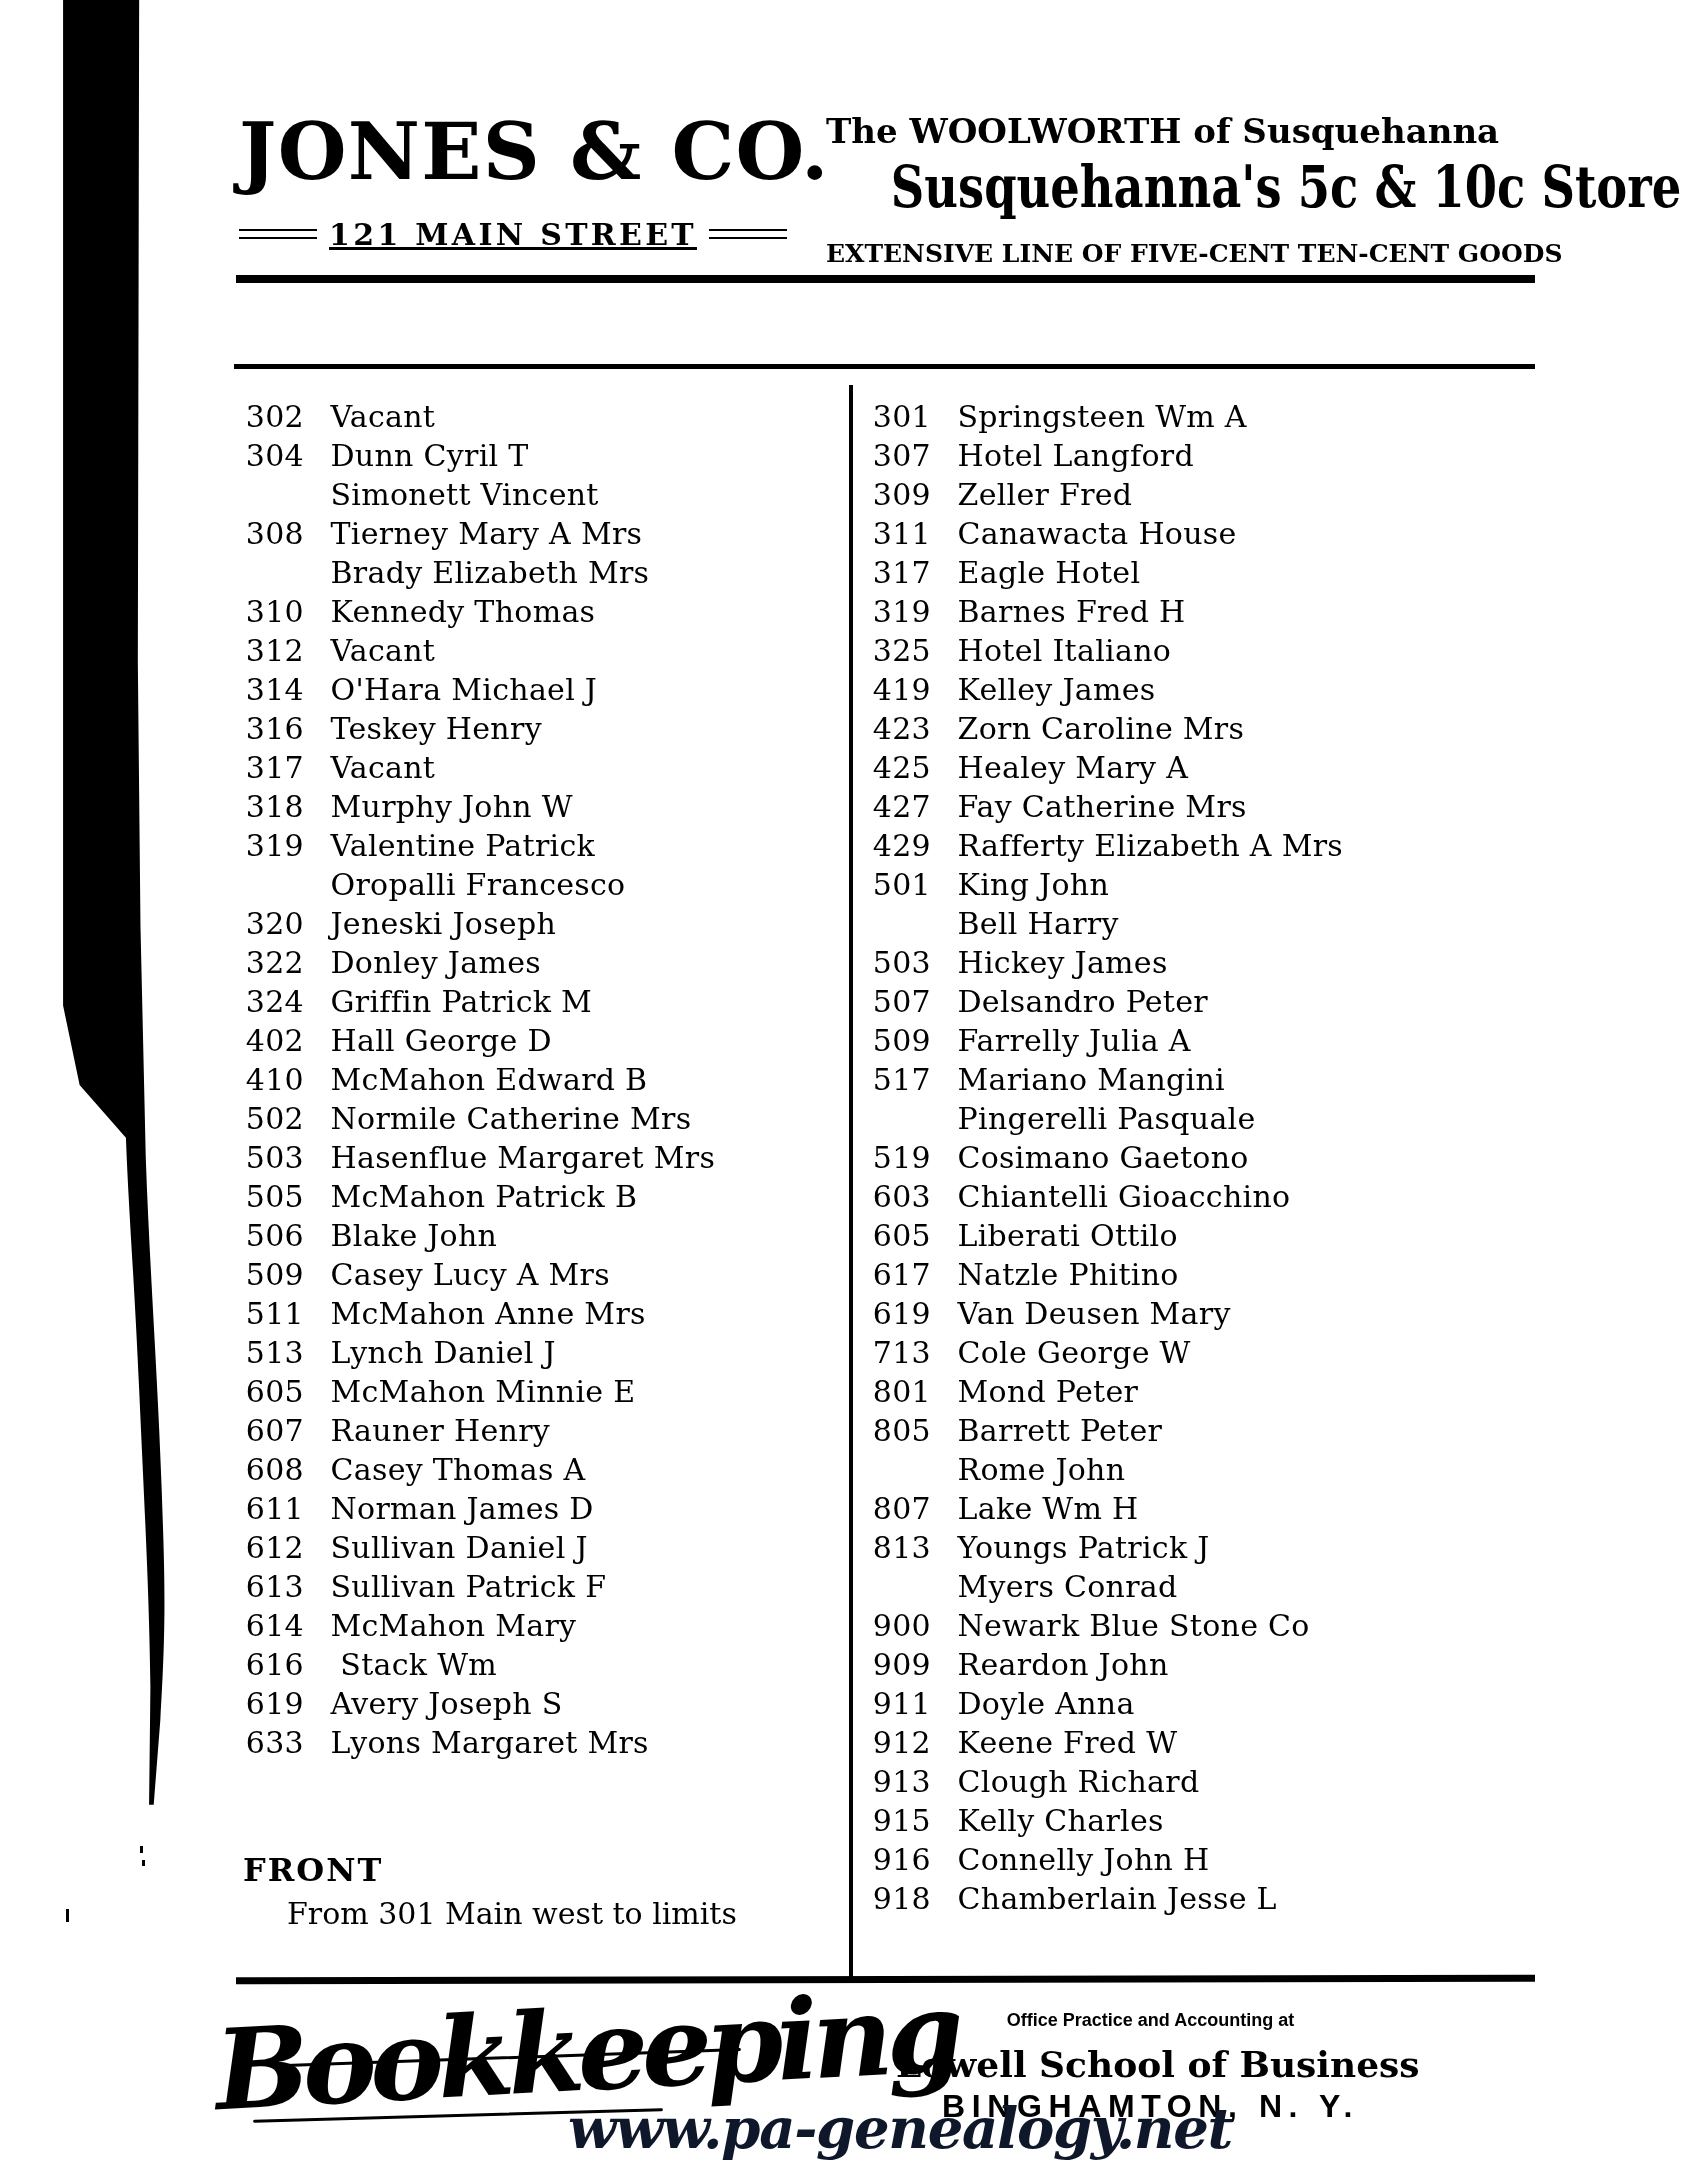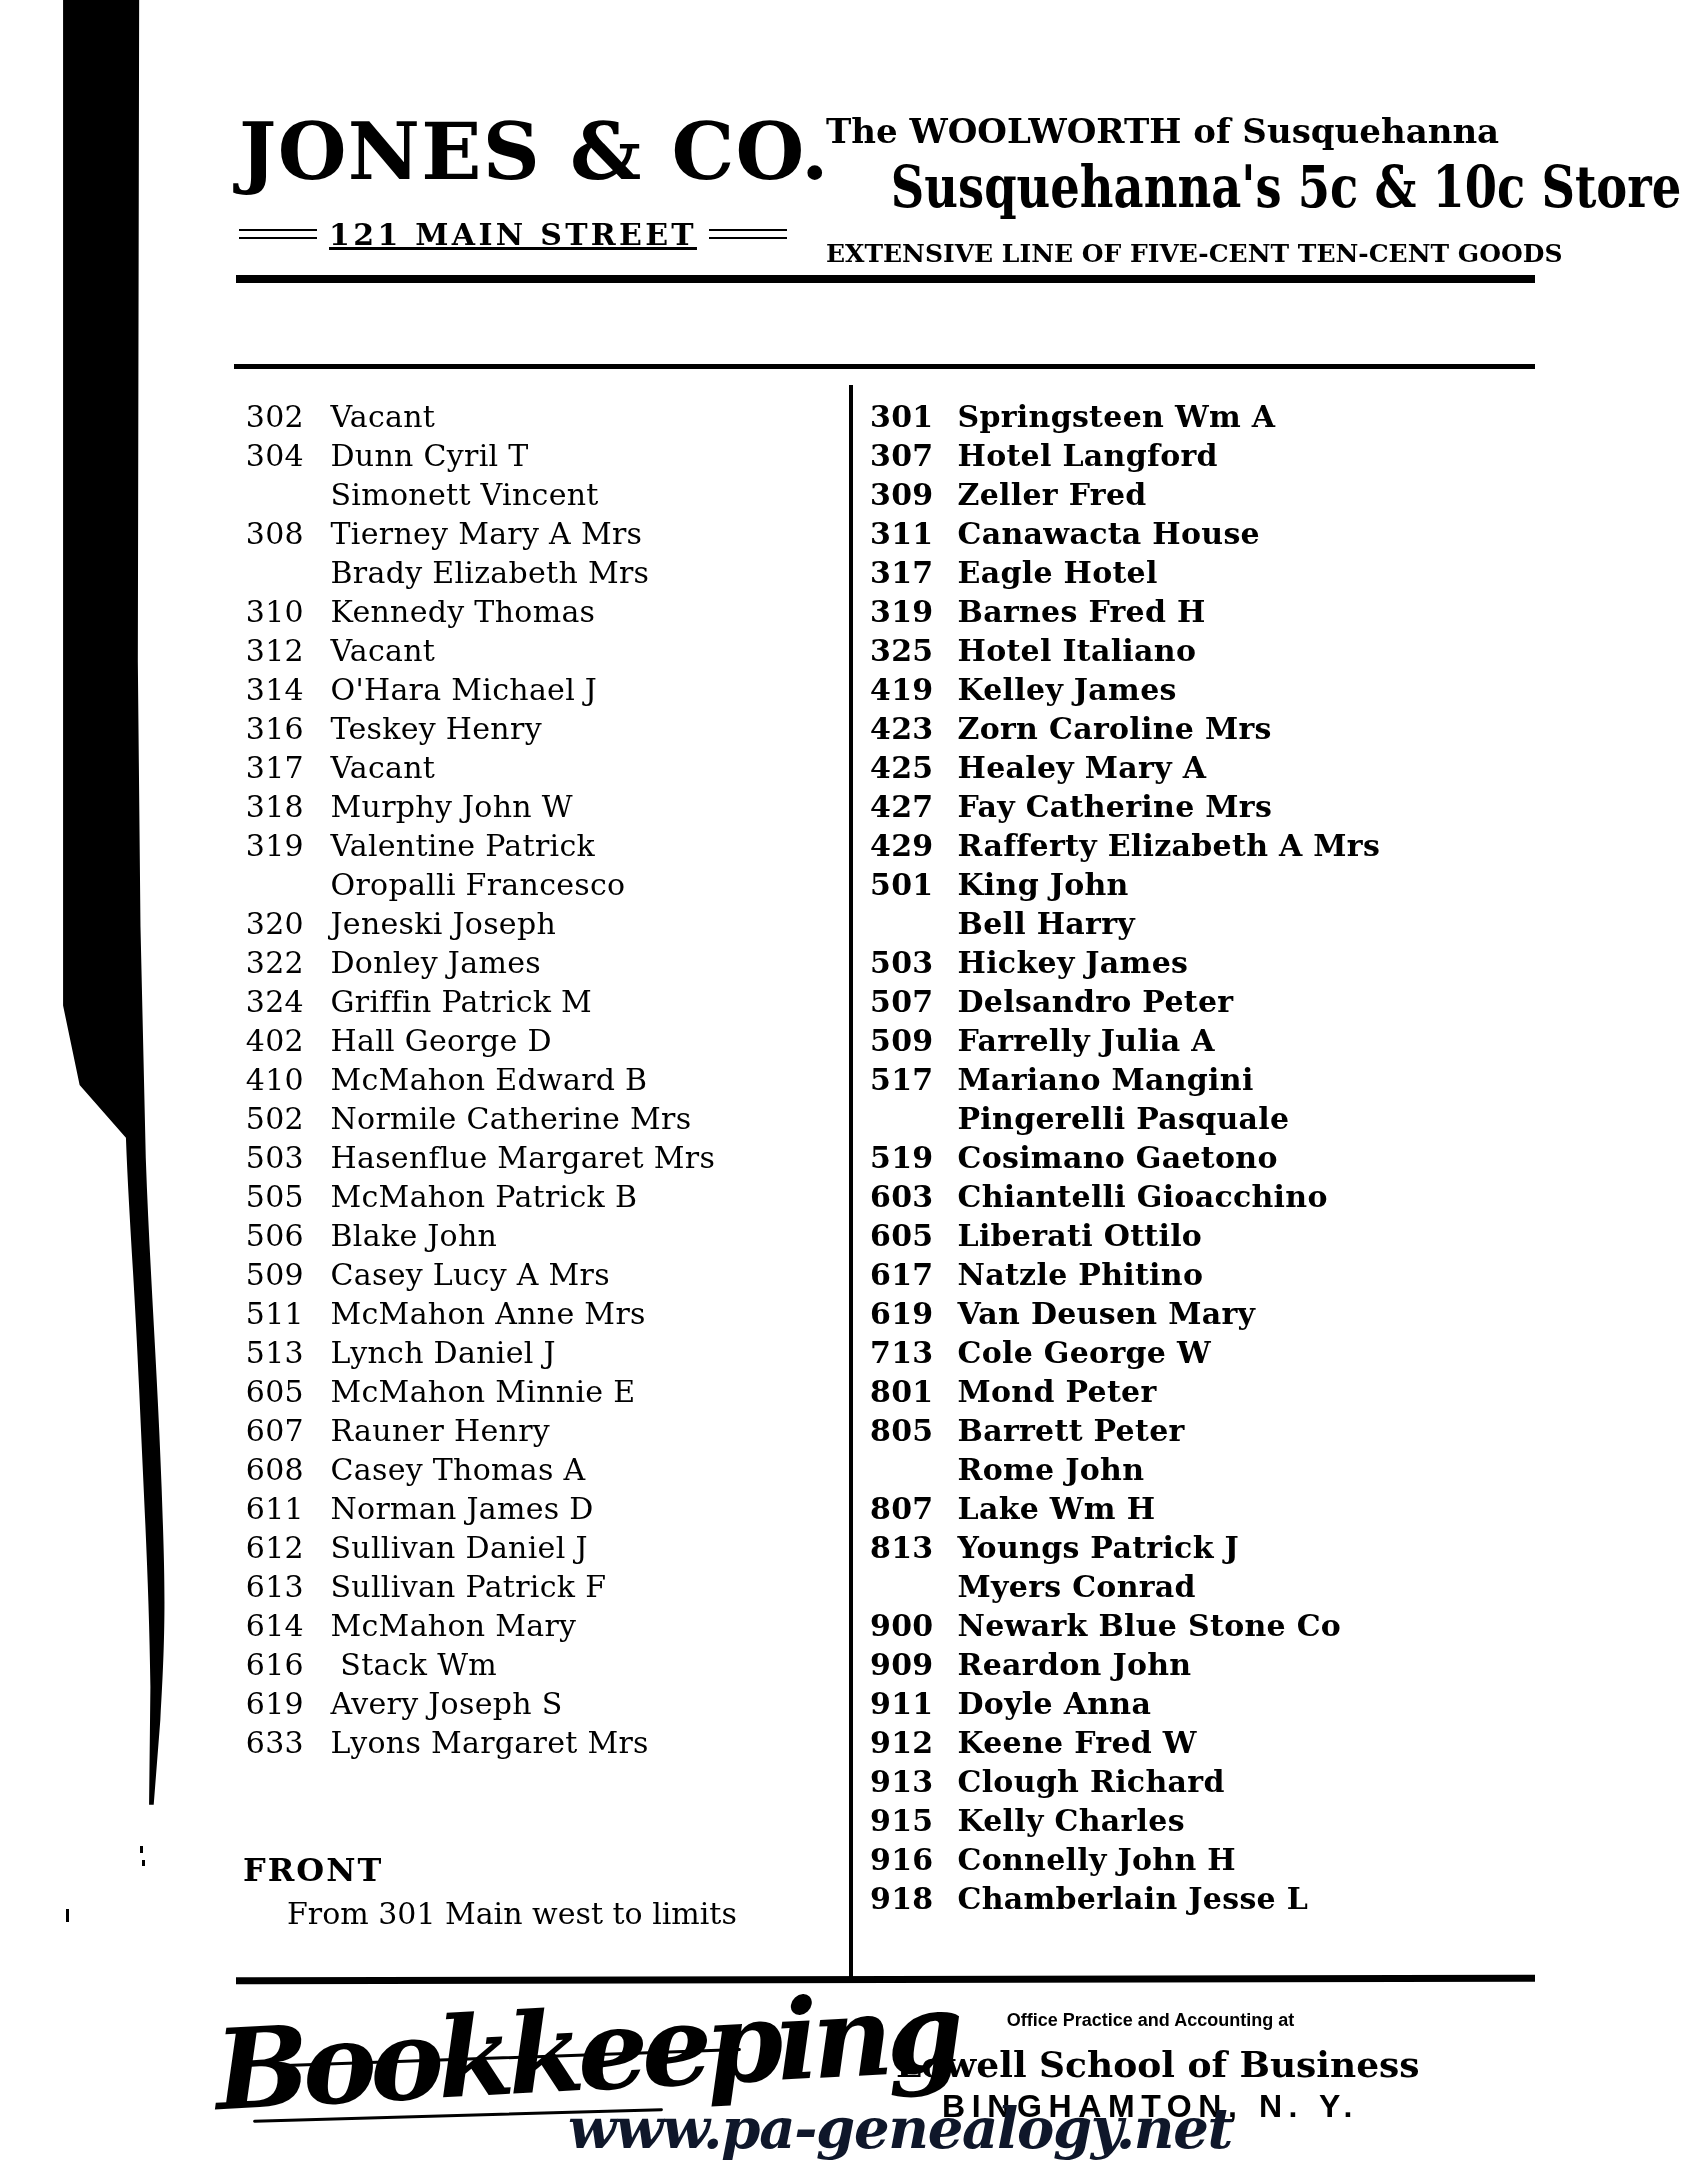--- a/index.html
+++ b/index.html
@@ -39,21 +39,21 @@
     position:absolute;left:50%;transform:translateX(-50%);margin-left:-38px;top:4px;
     font-size:38px;letter-spacing:6px;white-space:nowrap;
   }
   .masthead .pageno{position:absolute;right:76px;top:4px;font-size:36px;}
   .rule-b{position:absolute;left:234px;top:364px;width:1301px;height:4.6px;background:#000;}
   
   .divider{position:absolute;left:849px;top:385px;width:4px;height:1592px;background:#000;}
   .rule-bottom{position:absolute;left:236px;top:1976px;width:1299px;height:7.3px;background:#000;transform:rotate(-0.12deg);}
   .col{position:absolute;top:397px;}
   .col-left{left:243px;width:599px;}
-  .col-right{left:870px;width:672px;font-weight:bold;}
+  .col-right{left:870px;width:672px;}
   .entry{display:flex;height:39px;line-height:39px;font-size:30px;letter-spacing:0.3px;}
   .entry .num{width:61px;text-align:right;flex:0 0 61px;}
   .entry .resident{margin-left:26.5px;white-space:pre;}
   
   .front-section{position:absolute;left:243px;top:1852px;width:595px;}
   .front-section .heading{font-size:32px;font-weight:bold;letter-spacing:2px;line-height:37px;}
   .front-section .desc{font-size:30px;line-height:36px;margin-left:44px;margin-top:6.6px;white-space:nowrap;}
   
   .script-word{
     position:absolute;left:215px;top:1990px;width:543px;

